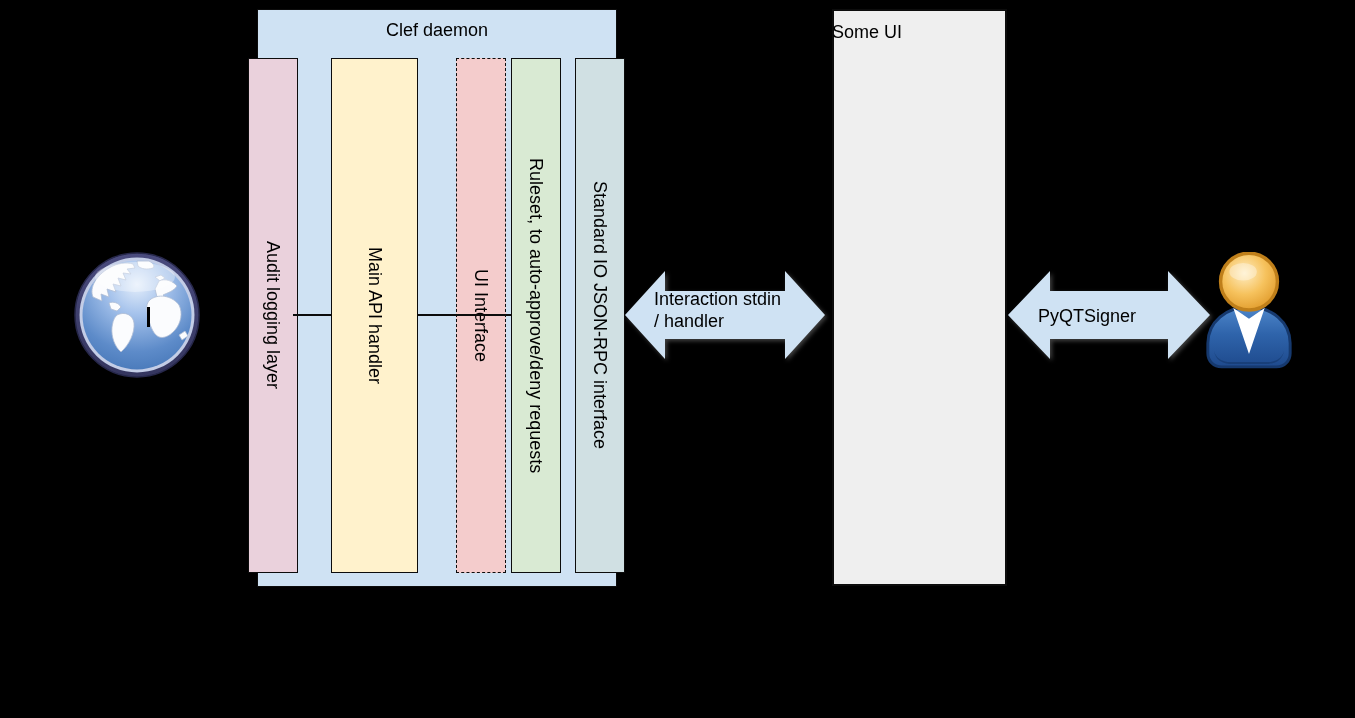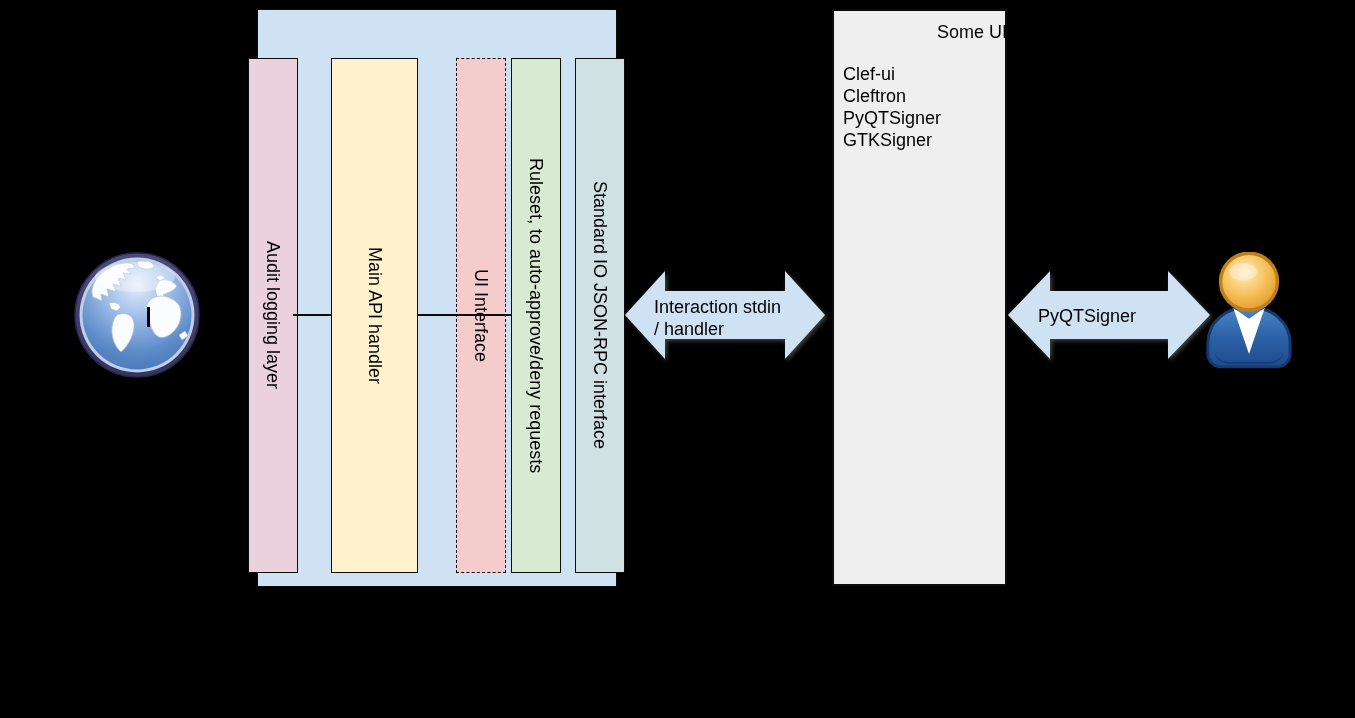--- a/index.html
+++ b/index.html
@@ -36,21 +36,21 @@
   .conn-b{left:418px;width:93px;}
   
   .arrow-svg{overflow:visible;filter:drop-shadow(2px 2.5px 2px rgba(130,130,130,0.5));}
   .arrow-label{font-size:18px;line-height:22px;white-space:nowrap;}
   
   .someui-box{
     left:832px;top:9px;width:175px;height:577px;box-sizing:border-box;
     background:#efefef;border:2px solid #0c0c0c;
   }
   .someui-title{
-    left:832px;top:21px;width:175px;text-align:right;font-size:18px;line-height:22px;
+    left:832px;top:21px;width:175px;text-align:left;font-size:18px;line-height:22px;
   }
   .someui-list{
     left:843px;top:63px;width:160px;font-size:18px;line-height:22px;
   }
   .someui-list div{white-space:nowrap;}
   .globe-mark{left:147px;top:307px;width:2.5px;height:20px;background:#000;}
 </style>
 </head>
 <body>
 
@@ -80,20 +80,21 @@
       <path d="M80,48 C90,42 102,46 108,54 C112,62 110,72 104,79 C98,86 90,89 85,84 C80,79 78,70 76,62 C75,55 76,51 80,48 Z"></path>
       <path d="M38,52 C42,50 48,52 50,56 L46,60 40,58 Z"></path>
       <path d="M46,64 C54,60 62,64 63,72 C64,82 58,94 50,101 C44,96 40,86 41,76 C42,70 43,67 46,64 Z"></path>
       <path d="M108,84 l6,-4 3,5 -6,4 Z"></path>
     </g>
     <ellipse cx="64" cy="26" rx="40" ry="15" fill="#ffffff" opacity="0.35"></ellipse>
   </svg>
   <div class="abs globe-mark"></div>
 
   <div class="abs daemon-box"></div>
+  <div class="abs daemon-title">Clef daemon</div>
 
   <div class="abs col col-1">
     <span class="vlabel">Audit logging layer</span>
   </div>
   <div class="abs col col-2">
     <span class="vlabel">Main API handler</span>
   </div>
   <div class="abs col col-3">
     <span class="vlabel">UI Interface</span>
   </div>
@@ -103,33 +104,27 @@
   <div class="abs col col-5">
     <span class="vlabel">Standard IO JSON-RPC interface</span>
   </div>
 
   <div class="abs conn conn-a"></div>
   <div class="abs conn conn-b"></div>
 
   <svg class="abs arrow-svg" style="left:625px;top:271px;" width="200" height="88" viewBox="0 0 200 88">
     <polygon points="0,44 40,0 40,20 160,20 160,0 200,44 160,88 160,68 40,68 40,88" fill="#cfe2f3"></polygon>
   </svg>
-  <div class="abs arrow-label" style="left:654px;top:296px;">
+  <div class="abs arrow-label" style="left:654px;top:288px;">
     <div>Interaction stdin</div>
     <div>/ handler</div>
   </div>
 
   <div class="abs someui-box"></div>
   <div class="abs someui-title">Some UI</div>
-  <div class="abs someui-list">
-    <div>Clef-ui</div>
-    <div>Cleftron</div>
-    <div>PyQTSigner</div>
-    <div>GTKSigner</div>
-  </div>
 
   <svg class="abs arrow-svg" style="left:1008px;top:271px;" width="202" height="88" viewBox="0 0 202 88">
     <polygon points="0,44 42,0 42,20 160,20 160,0 202,44 160,88 160,68 42,68 42,88" fill="#cfe2f3"></polygon>
   </svg>
   <div class="abs arrow-label" style="left:1038px;top:305px;">PyQTSigner</div>
 
   <svg class="abs" style="left:1200px;top:252px;" width="98" height="118" viewBox="0 0 100 120">
     <defs>
       <linearGradient id="bodyg" x1="0" y1="0" x2="0" y2="1">
         <stop offset="0%" stop-color="#4d86ca"></stop>

